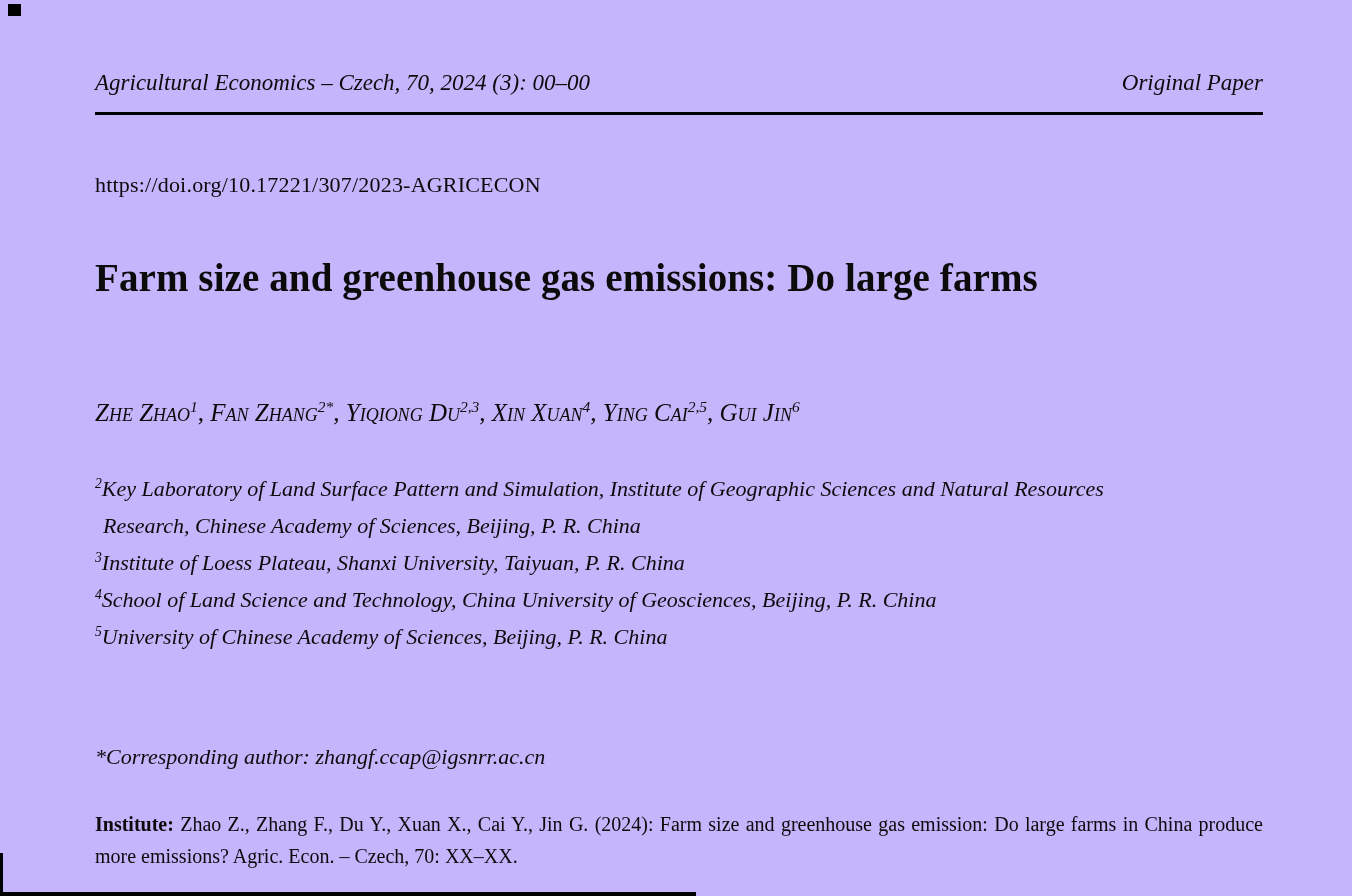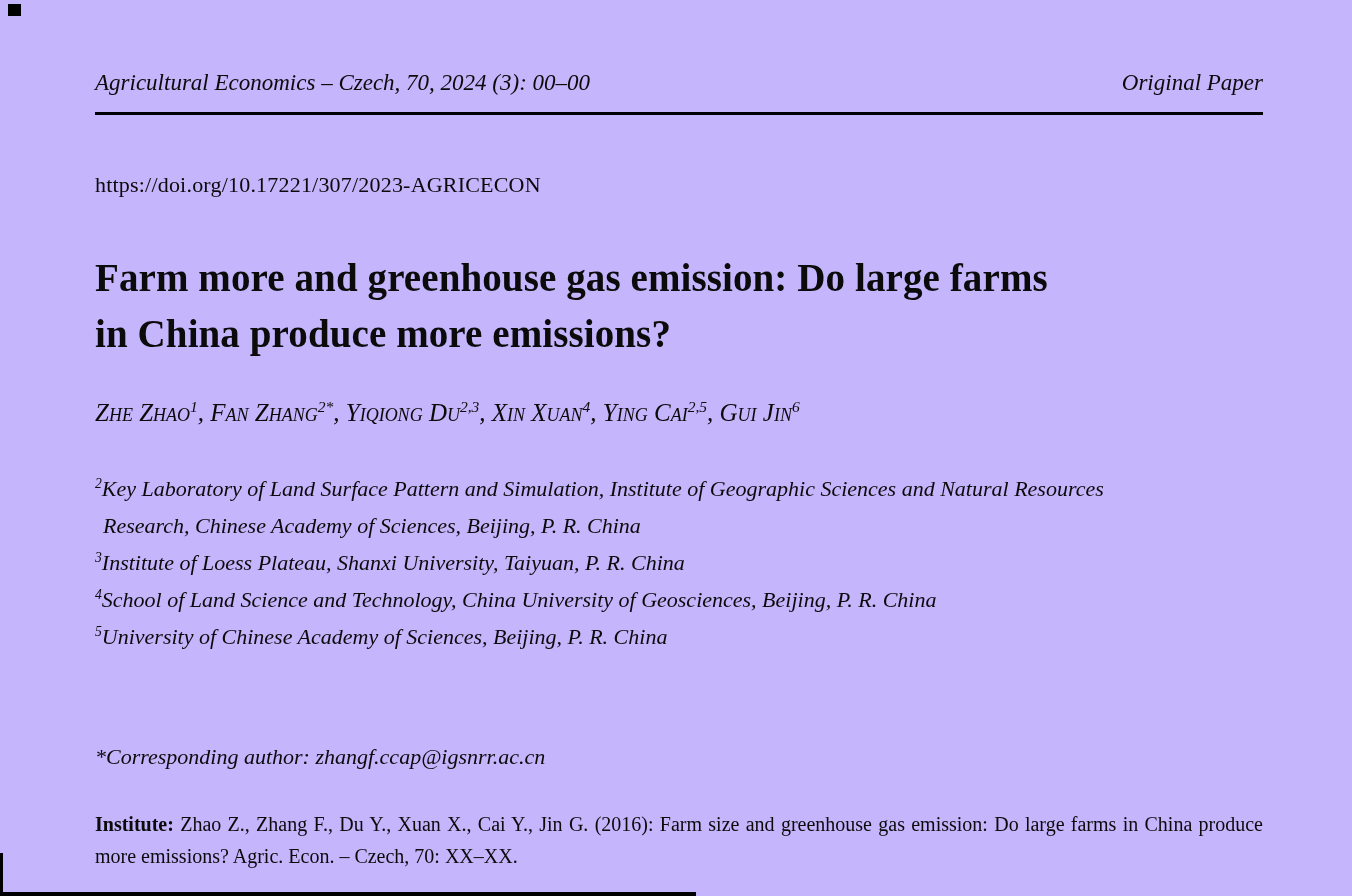--- a/index.html
+++ b/index.html
@@ -79,29 +79,29 @@
 
     <div class="journal-row">
       <span>Agricultural Economics – Czech, 70, 2024 (3): 00–00</span>
       <span>Original Paper</span>
     </div>
 
     <div class="rule"></div>
 
     <div class="doi">https://doi.org/10.17221/307/2023-AGRICECON</div>
 
-    <div class="title"><span>Farm more and greenhouse gas emission: Do large farms</span><br><span>in China produce more emissions?</span></div>
+    <div class="title"><span>Farm size and greenhouse gas emissions: Do large farms</span><br></div>
 
     <div class="authors"><span><span>Zhe Zhao</span><sup>1</sup><span>, </span></span><span><span>Fan Zhang</span><sup>2*</sup><span>, </span></span><span><span>Yiqiong Du</span><sup>2,3</sup><span>, </span></span><span><span>Xin Xuan</span><sup>4</sup><span>, </span></span><span><span>Ying Cai</span><sup>2,5</sup><span>, </span></span><span><span>Gui Jin</span><sup>6</sup><span></span></span></div>
 
     <div class="affils">
       <div class="affil"><sup>2</sup><span>Key Laboratory of Land Surface Pattern and Simulation, Institute of Geographic Sciences and Natural Resources Research, Chinese Academy of Sciences, Beijing, P. R. China</span></div>
       <div class="affil"><sup>3</sup><span>Institute of Loess Plateau, Shanxi University, Taiyuan, P. R. China</span></div>
       <div class="affil"><sup>4</sup><span>School of Land Science and Technology, China University of Geosciences, Beijing, P. R. China</span></div>
       <div class="affil"><sup>5</sup><span>University of Chinese Academy of Sciences, Beijing, P. R. China</span></div>
     </div>
 
     <div class="corresponding"><span>*Corresponding author: </span><span class="email">zhangf.ccap@igsnrr.ac.cn</span></div>
 
-    <div class="citation"><b>Institute:</b><span> Zhao Z., Zhang F., Du Y., Xuan X., Cai Y., Jin G. (2016): Farm size and greenhouse gas emission: Do large farms in China produce more emissions? Agric. Econ. – Czech, 70: XX–XX.</span></div>
+    <div class="citation"><b>Institute:</b><span> Zhao Z., Zhang F., Du Y., Xuan X., Cai Y., Jin G. (2024): Farm size and greenhouse gas emission: Do large farms in China produce more emissions? Agric. Econ. – Czech, 70: XX–XX.</span></div>
 
   </div>
 </div>
 
 </body></html>

